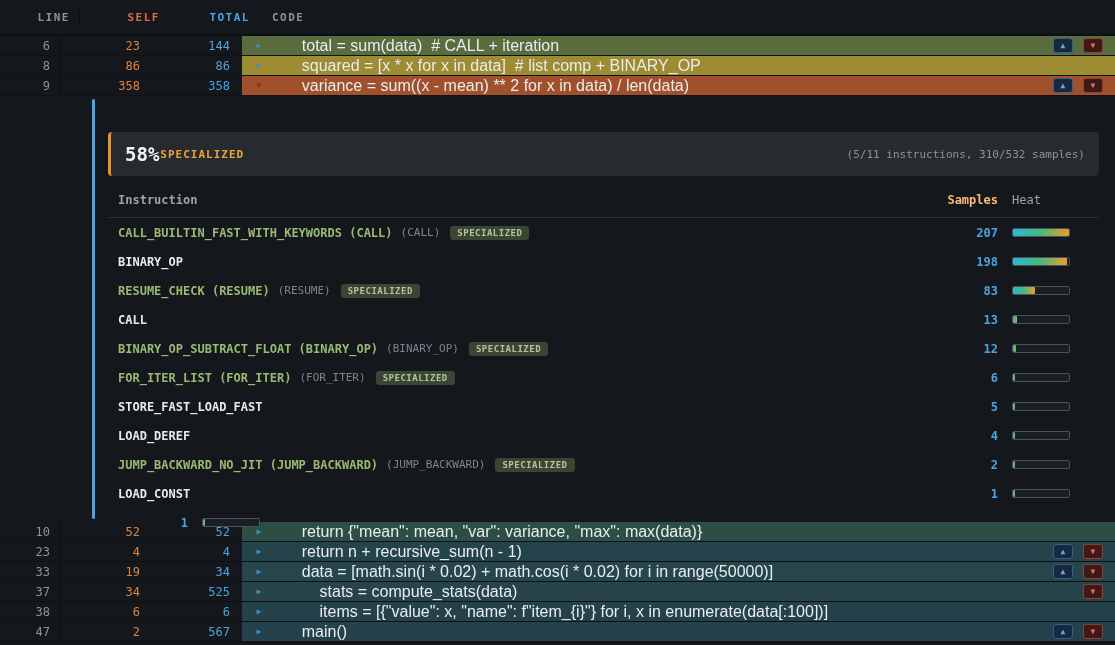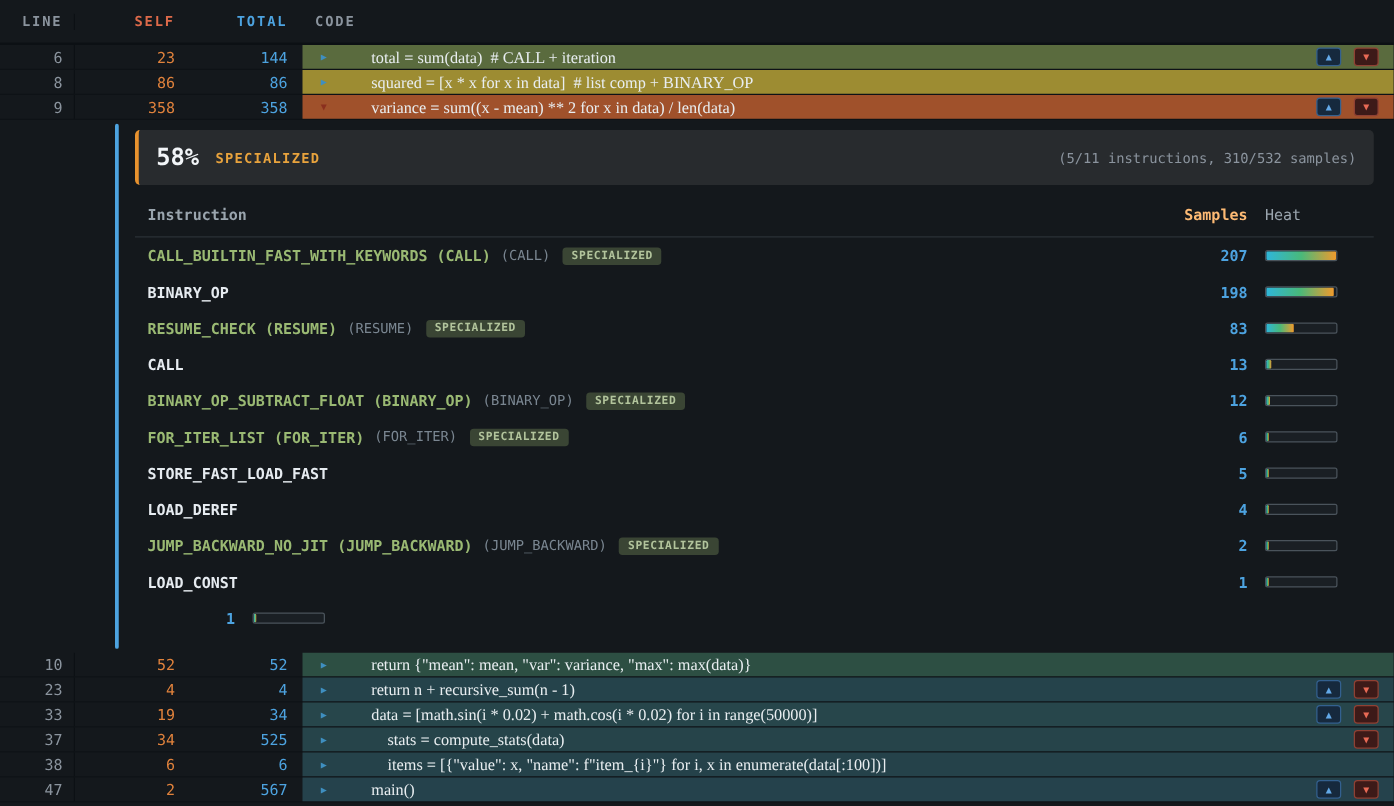--- a/index.html
+++ b/index.html
@@ -7,21 +7,21 @@
     width: 1115px; height: 645px;
     background: #14181c;
     font-family: "DejaVu Sans Mono", "Liberation Mono", monospace;
     overflow: hidden;
   }
 
   
   .grid-header {
     display: flex; align-items: center; height: 36px;
     border-bottom: 2px solid #0c1014;
-    color: #8b949e; font-size: 11px; font-weight: bold; letter-spacing: 1.5px;
+    color: #8b949e; font-size: 11px; font-weight: bold; letter-spacing: 1.5px; padding-left: 20px;
   }
   .cell { flex: none; }
   .c-line  { width: 60px; text-align: right; padding-right: 9px; border-right: 1px solid #0c1014; }
   .c-self  { width: 88px; text-align: right; padding-right: 8px; }
   .c-total { width: 90px; text-align: right; padding-right: 8px; }
   .grid-header .c-self  { color: #dd6a4a; }
   .grid-header .c-total { color: #4da3e0; }
   .h-code { flex: 1; padding-left: 14px; }
 
   
@@ -32,41 +32,41 @@
   .row .c-total { color: #4da3e0; }
   .c-code {
     flex: 1; margin-left: 4px;
     display: flex; align-items: center;
     padding: 0 12px 0 10px;
     overflow: hidden;
   }
   .arw { width: 14px; flex: none; text-align: center; font-size: 8px; color: #3f8fc0; margin-right: 18px; cursor: pointer; }
   .arw.expanded { color: #8a2f1e; }
   pre.code {
-    font-family: Liberation Serif, serif; font-size: 13px; color: #e8edf0;
+    font-family: Liberation Sans, sans-serif; font-size: 16px; color: #e8edf0;
     white-space: pre; line-height: 20px;
   }
   .nav { margin-left: auto; display: flex; gap: 10px; flex: none; }
   .nbtn {
     width: 20px; height: 15px; border-radius: 3px; font-size: 8px; line-height: 1;
     display: flex; align-items: center; justify-content: center; cursor: pointer;
     font-family: inherit; padding: 0;
   }
   .nbtn.up   { background: #16293d; border: 1px solid #33608f; color: #63a9e8; }
   .nbtn.down { background: #3d1a18; border: 1px solid #8f4033; color: #e86a55; }
 
   
   .detail { position: relative; height: 426px; background: #14181c; }
   .connector { position: absolute; left: 92px; top: 3px; bottom: 3px; width: 3px; border-radius: 2px; }
   .detail-content { margin-left: 108px; margin-right: 16px; padding-top: 8px; }
 
   .summary {
     height: 44px; background: #282b2e;
     border-left: 3px solid #e8922e; border-radius: 4px;
-    display: flex; align-items: center; gap: 13px; padding: 0 14px;
+    display: flex; align-items: center; gap: 1px; padding: 0 14px; margin-top: 28px;
   }
   .pct   { font-size: 19px; font-weight: bold; color: #f2f5f8; }
   .spec-label { font-size: 11px; font-weight: bold; color: #e8a33d; letter-spacing: 1px; }
   .meta  { margin-left: auto; font-size: 11px; color: #8b949e; }
 
   .tbl { margin-top: 6px; }
   .thead {
     display: flex; align-items: center; height: 36px; padding-left: 10px;
     border-bottom: 1px solid #2a3036;
     color: #9aa5ae; font-size: 12px; font-weight: bold; justify-content: space-between;

